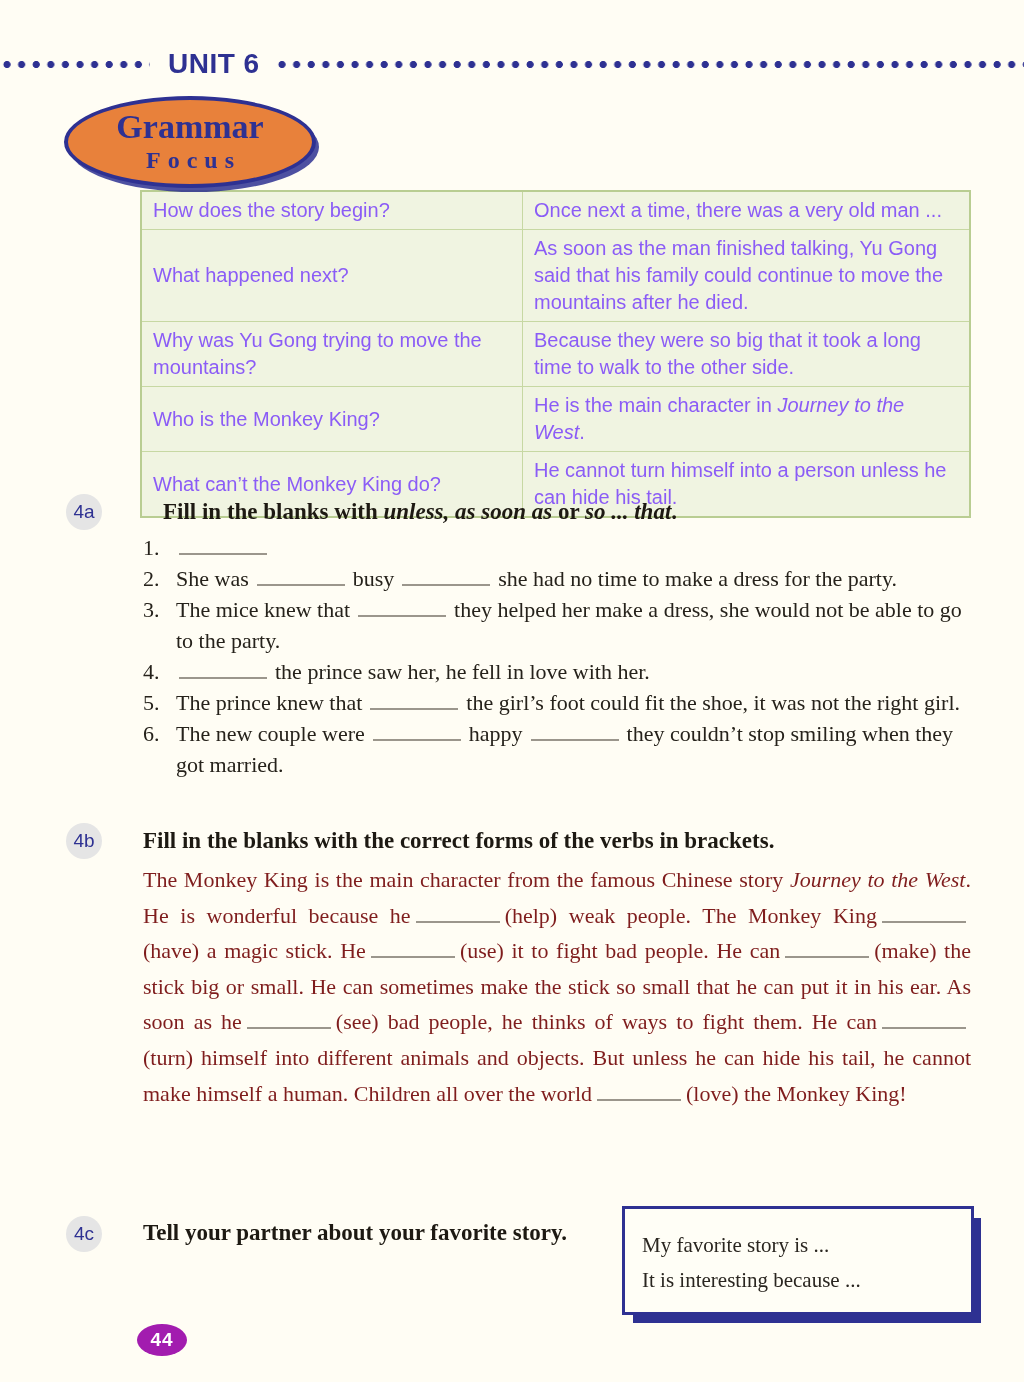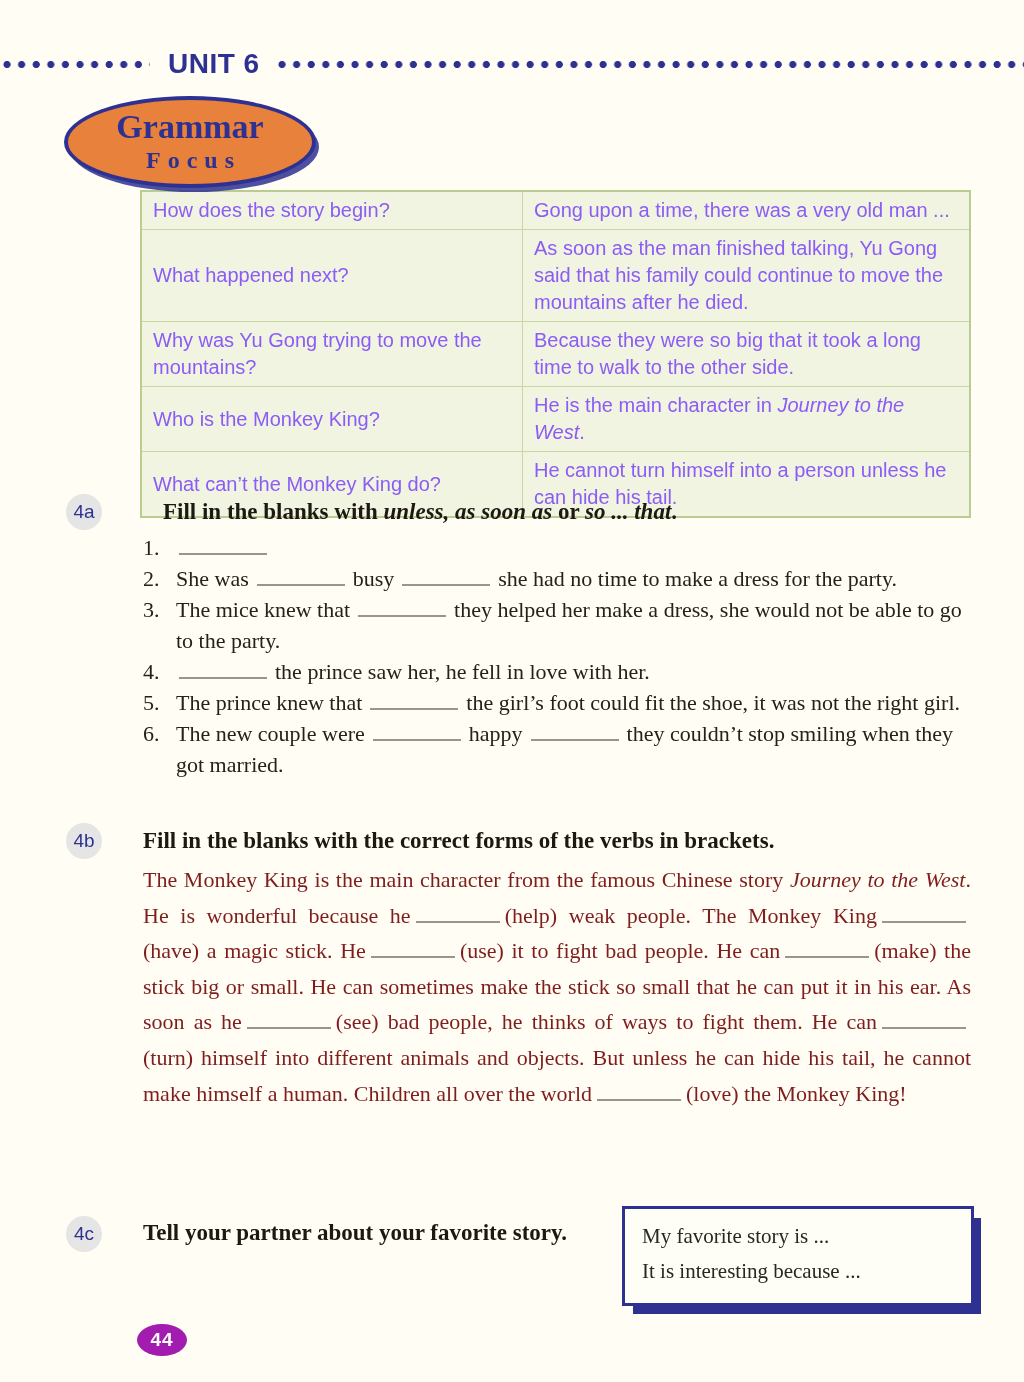--- a/index.html
+++ b/index.html
@@ -83,21 +83,21 @@
     font-size:22px;line-height:35.6px;color:#7f1d1d;
     text-align:justify;
   }
   .ex-par .blank{width:84px;margin:0 5px;}
 
   
   .speech-box{
     position:absolute;left:622px;top:1206px;width:352px;box-sizing:border-box;
     background:#fffef6;border:3px solid #2e3192;
     box-shadow:9px 10px 0 -2px #2e3192;
-    padding:10px 17px 14px 17px;
+    padding:19px 17px 14px 17px;
     font-size:21px;line-height:35px;color:#2a2620;
   }
 
   
   .page-num{
     position:absolute;left:137px;top:1324px;width:50px;height:32px;border-radius:50%;
     background:#a21caf;color:#ffffff;
     font-family:"Liberation Sans",sans-serif;font-weight:bold;font-size:19px;letter-spacing:1px;
     display:flex;align-items:center;justify-content:center;
   }
@@ -115,21 +115,21 @@
 
   <div class="gf-oval">
     <span class="gf-line1">Grammar</span>
     <span class="gf-line2">Focus</span>
   </div>
 
   <table class="gf-table">
     <tbody>
       <tr>
         <td class="q">How does the story begin?</td>
-        <td class="a">Gong upon a time, there was a very old man ...</td>
+        <td class="a">Once next a time, there was a very old man ...</td>
       </tr>
       <tr>
         <td class="q">What happened next?</td>
         <td class="a">As soon as the man finished talking, Yu Gong said that his family could continue to move the mountains after he died.</td>
       </tr>
       <tr>
         <td class="q">Why was Yu Gong trying to move the mountains?</td>
         <td class="a">Because they were so big that it took a long time to walk to the other side.</td>
       </tr>
       <tr>

